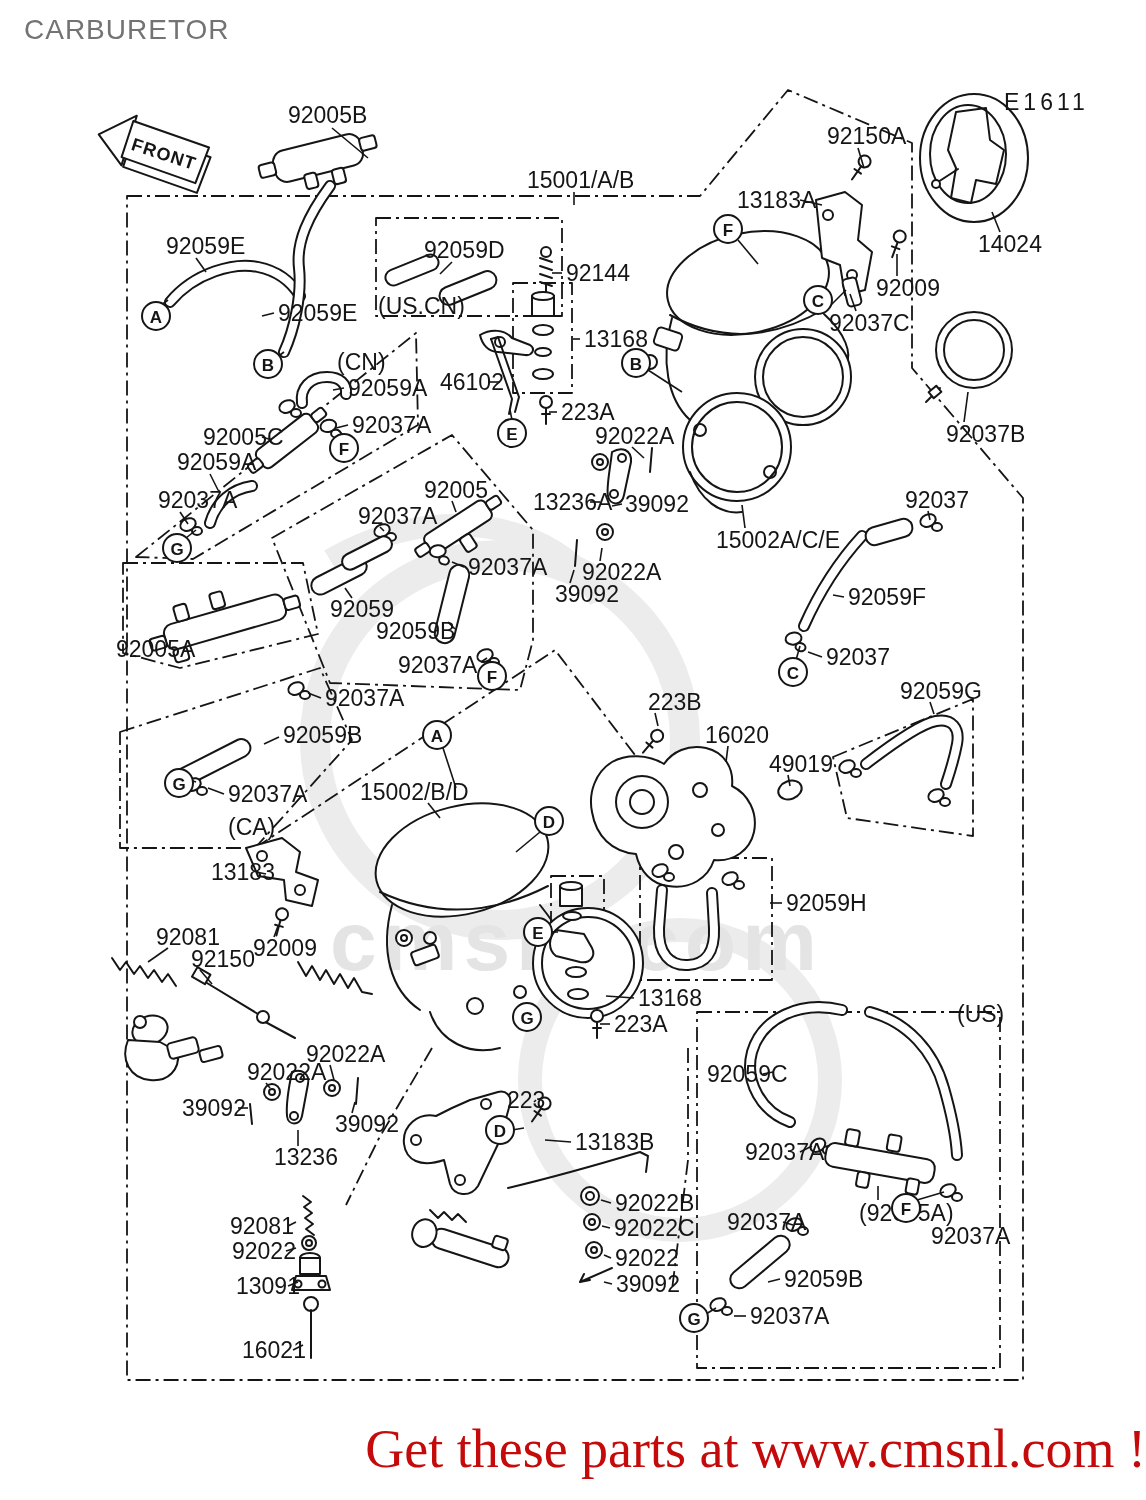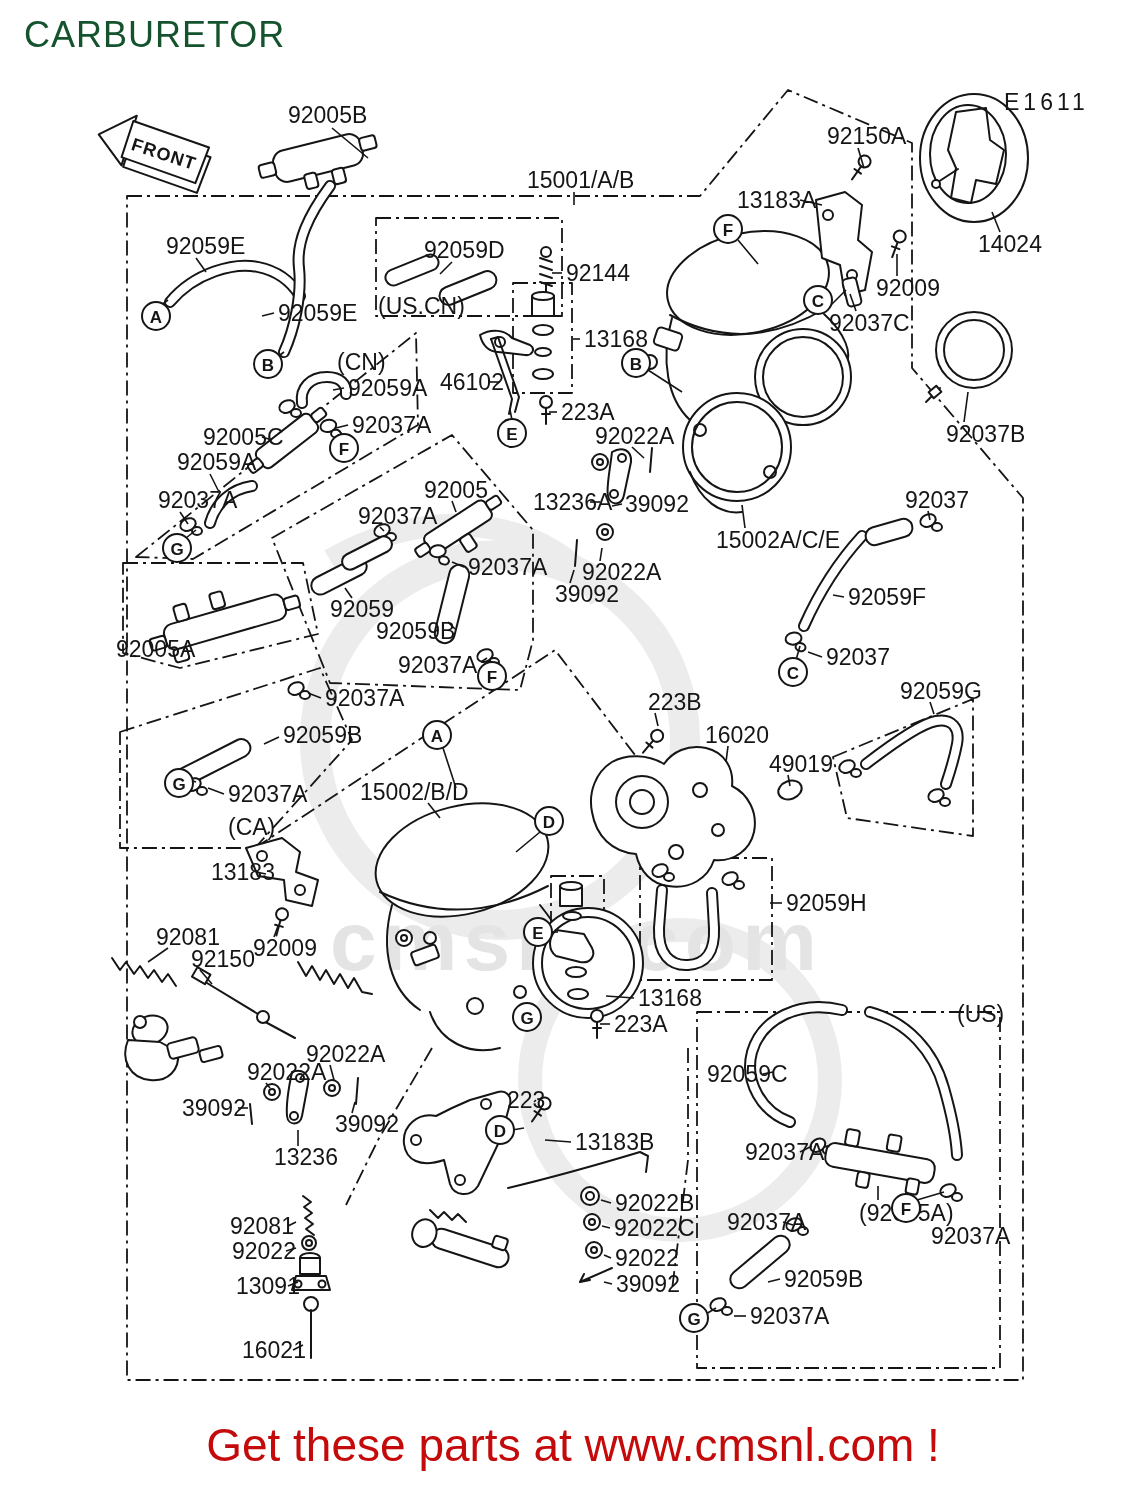--- a/index.html
+++ b/index.html
@@ -1,18 +1,18 @@
 <!DOCTYPE html>
 <html><head>
 <meta charset="utf-8">
 <style>
   html,body{margin:0;padding:0;background:#ffffff;}
   body{width:1146px;height:1500px;position:relative;font-family:"Liberation Sans",sans-serif;overflow:hidden;}
-  .title{position:absolute;left:24px;top:14px;font-size:36px;letter-spacing:1px;color:#14532d;}
-  .footer{position:absolute;left:0;right:0;top:1418px;text-align:center;font-size:46px;color:#c40a0a;}
+  .title{position:absolute;left:24px;top:14px;font-size:28px;letter-spacing:1px;color:#737373;}
+  .footer{position:absolute;left:0;right:0;top:1418px;text-align:right;font-size:54px;color:#c40a0a;font-family:Liberation Serif, serif;}
   svg{position:absolute;left:0;top:0;}
   .lbl{font-family:"Liberation Sans",sans-serif;font-size:23px;fill:#151515;dominant-baseline:central;}
   .cl-letter{font-family:"Liberation Sans",sans-serif;font-size:17px;font-weight:bold;fill:#151515;text-anchor:middle;dominant-baseline:central;}
   .ln{fill:none;stroke:#151515;stroke-width:2;stroke-linecap:round;stroke-linejoin:round;}
   .fw{fill:#ffffff;stroke:#151515;stroke-width:2;stroke-linejoin:round;}
   .dd{fill:none;stroke:#151515;stroke-width:1.8;stroke-dasharray:15 5 3 5;stroke-linejoin:round;}
   .hoseO{fill:none;stroke:#151515;stroke-width:12;stroke-linecap:round;}
   .hoseI{fill:none;stroke:#ffffff;stroke-width:8;stroke-linecap:round;}
   .lead{stroke:#151515;stroke-width:1.6;}
   .wm{stroke:#ececec;fill:none;}

